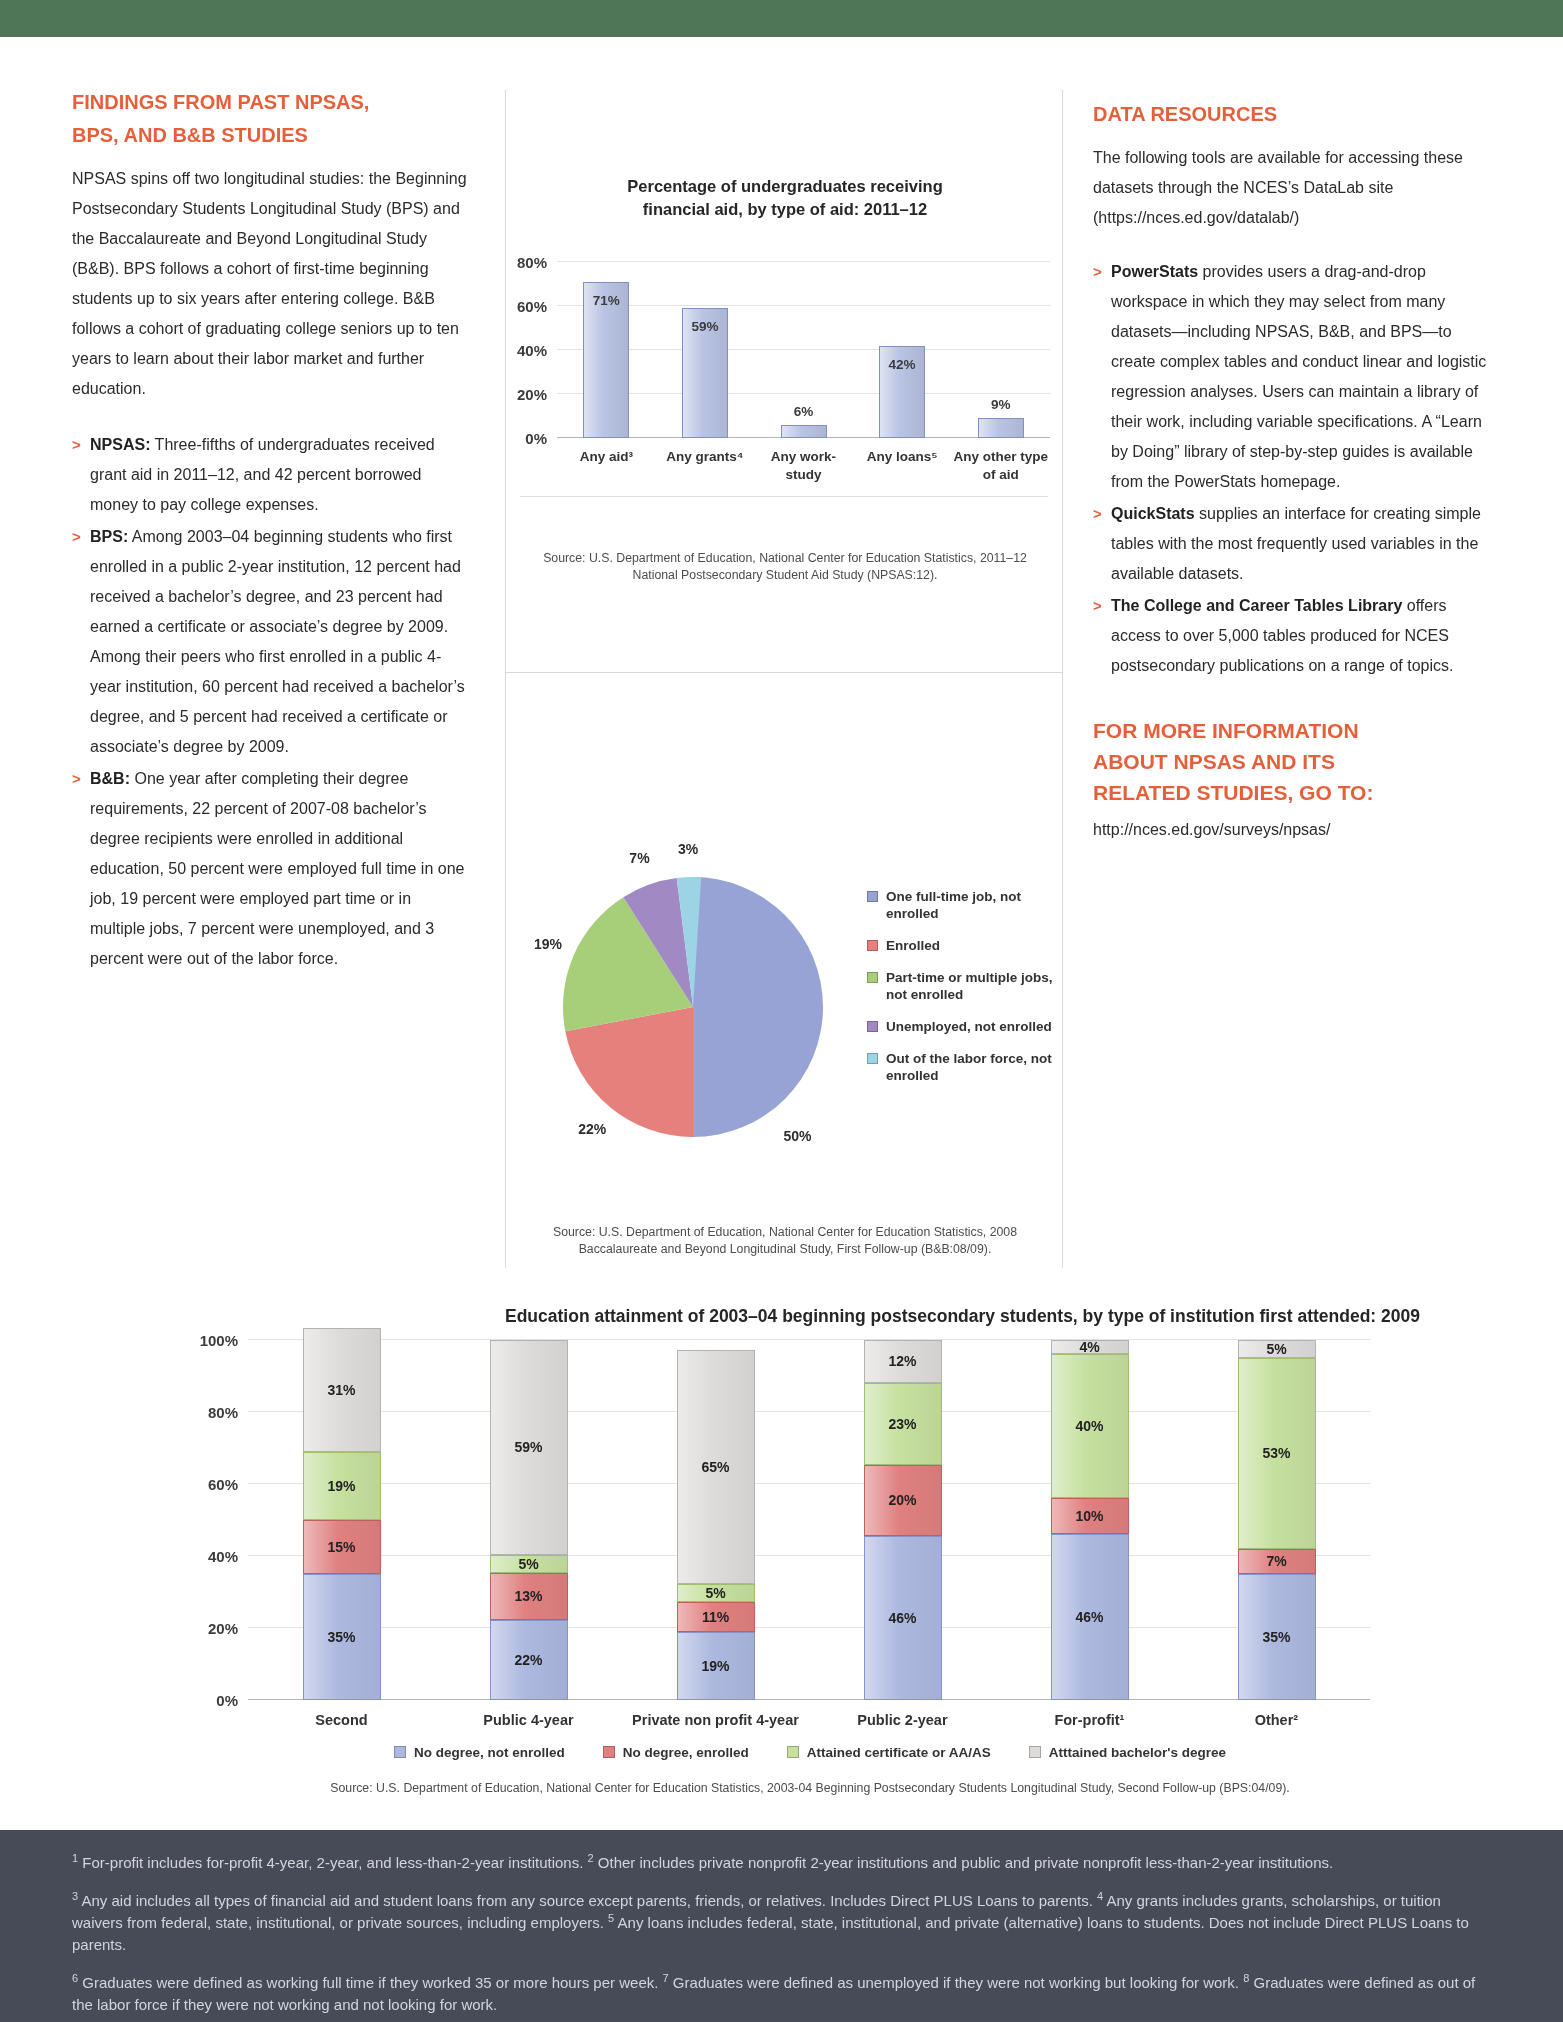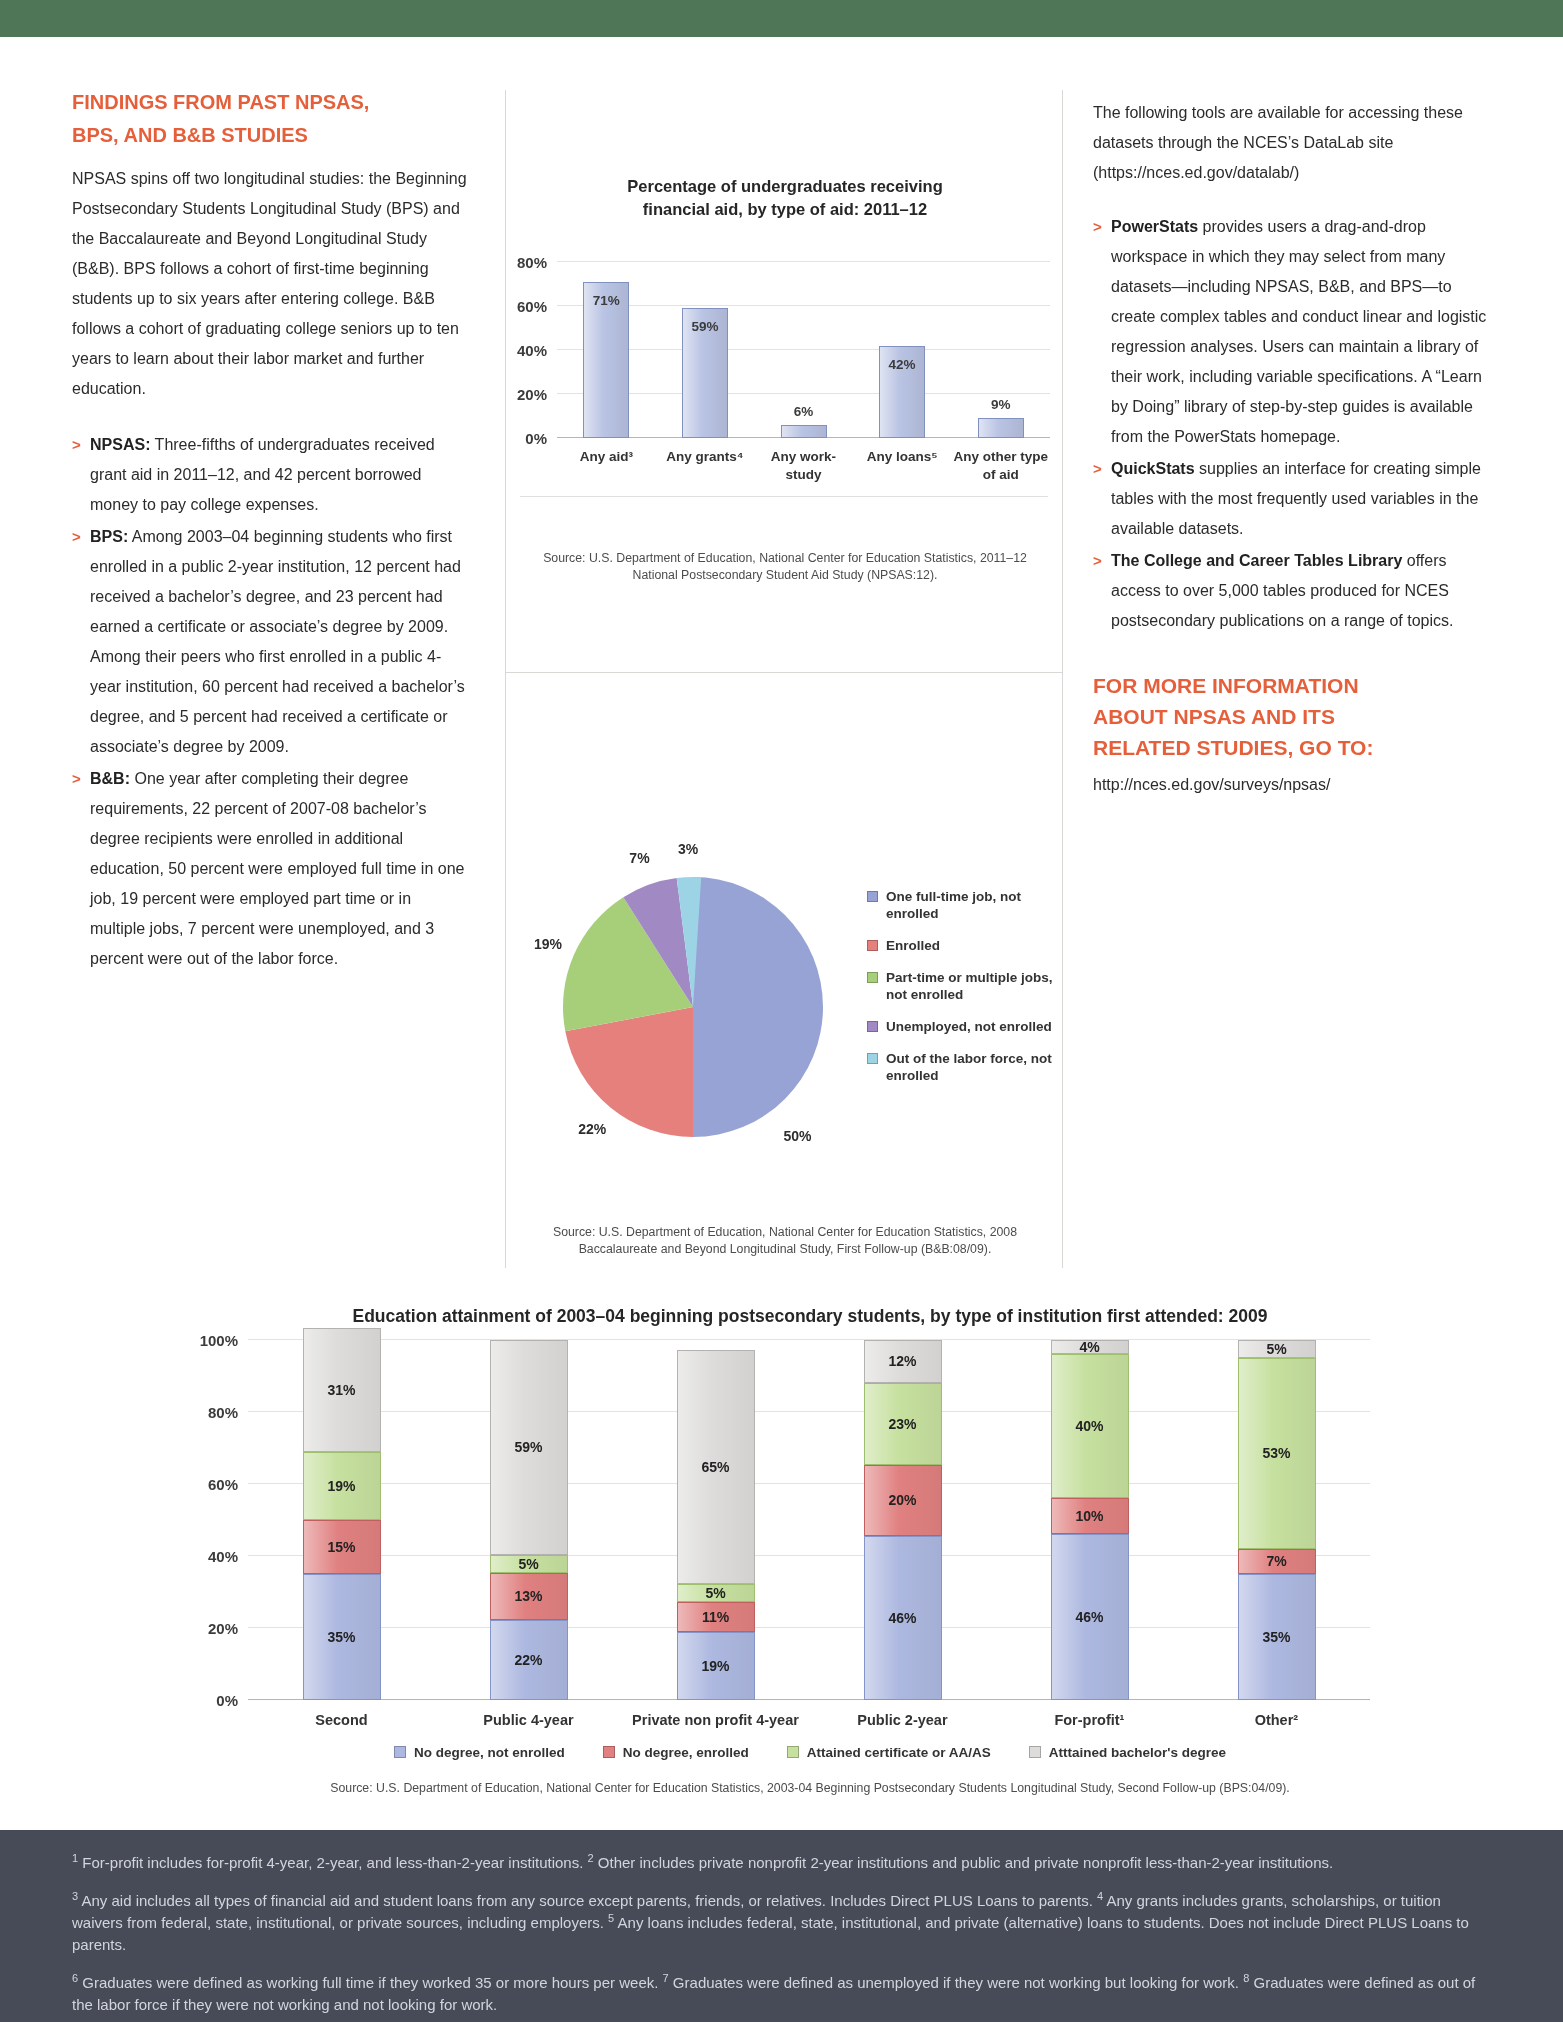--- a/index.html
+++ b/index.html
@@ -43,21 +43,21 @@
   .chart-frame-line{position:absolute;left:520px;top:496px;width:528px;height:1px;background:#e0e0e0;}
 
   
   #pie-wrap{position:absolute;left:563px;top:877px;width:260px;height:260px;}
   .pie-label{position:absolute;transform:translate(-50%,-50%);font-weight:bold;font-size:14px;color:#2d2d2d;white-space:nowrap;}
   #pie-legend{position:absolute;left:867px;top:888px;width:192px;display:flex;flex-direction:column;gap:15px;}
   .legend-item{display:flex;font-weight:bold;font-size:13.5px;line-height:17px;color:#333;}
   .swatch{width:11px;height:11px;margin:3px 8px 0 0;flex:none;border:1px solid rgba(0,0,0,.25);box-sizing:border-box;}
 
   
-  #stk-title{position:absolute;left:200px;top:1288px;width:1220px;text-align:center;
+  #stk-title{position:absolute;left:200px;top:1288px;width:1220px;text-align:right;
              font-weight:bold;font-size:17.5px;color:#262626;}
   #stk-plot{position:absolute;left:248px;top:1340px;width:1122px;height:360px;}
   .stk-bar{position:absolute;bottom:0;width:78px;display:flex;flex-direction:column-reverse;}
   .seg{position:relative;display:flex;align-items:center;justify-content:center;
        font-weight:bold;font-size:14px;color:#222;border:1px solid;box-sizing:border-box;
        background-image:linear-gradient(to right,rgba(255,255,255,.45),rgba(255,255,255,0) 45%,rgba(0,0,0,.05));}
   #stk-cats{position:absolute;left:248px;top:1712px;width:1122px;display:flex;}
   #stk-cats .cat{width:16.666%;text-align:center;font-weight:bold;font-size:14.5px;color:#333;}
   #stk-legend{position:absolute;left:200px;top:1744px;width:1220px;display:flex;justify-content:center;gap:38px;}
   #stk-legend .legend-item{font-size:13.5px;}
@@ -165,20 +165,21 @@
         <span>Unemployed, not enrolled</span>
       </div>
       <div class="legend-item">
         <span class="swatch" style="background: rgb(156, 212, 230);"></span>
         <span>Out of the labor force, not enrolled</span>
       </div>
     </div>
   <p class="source" style="left:525px;top:1212px;width:520px;">Source: U.S. Department of Education, National Center for Education Statistics, 2008 Baccalaureate and Beyond Longitudinal Study, First Follow-up (B&amp;B:08/09).</p>
 
   <aside class="col-right">
+    <h2 class="section-title">DATA RESOURCES</h2>
     <p class="intro" style="margin-bottom:24px;">The following tools are available for accessing these datasets through the NCES’s DataLab site (https://nces.ed.gov/datalab/)</p>
     <ul class="bullets">
       <li class="bullet">
         <span class="marker">&gt;</span>
         <p><b>PowerStats</b><span> provides users a drag-and-drop workspace in which they may select from many datasets—including NPSAS, B&amp;B, and BPS—to create complex tables and conduct linear and logistic regression analyses. Users can maintain a library of their work, including variable specifications. A “Learn by Doing” library of step-by-step guides is available from the PowerStats homepage.</span></p>
       </li>
       <li class="bullet">
         <span class="marker">&gt;</span>
         <p><b>QuickStats</b><span> supplies an interface for creating simple tables with the most frequently used variables in the available datasets.</span></p>
       </li>

